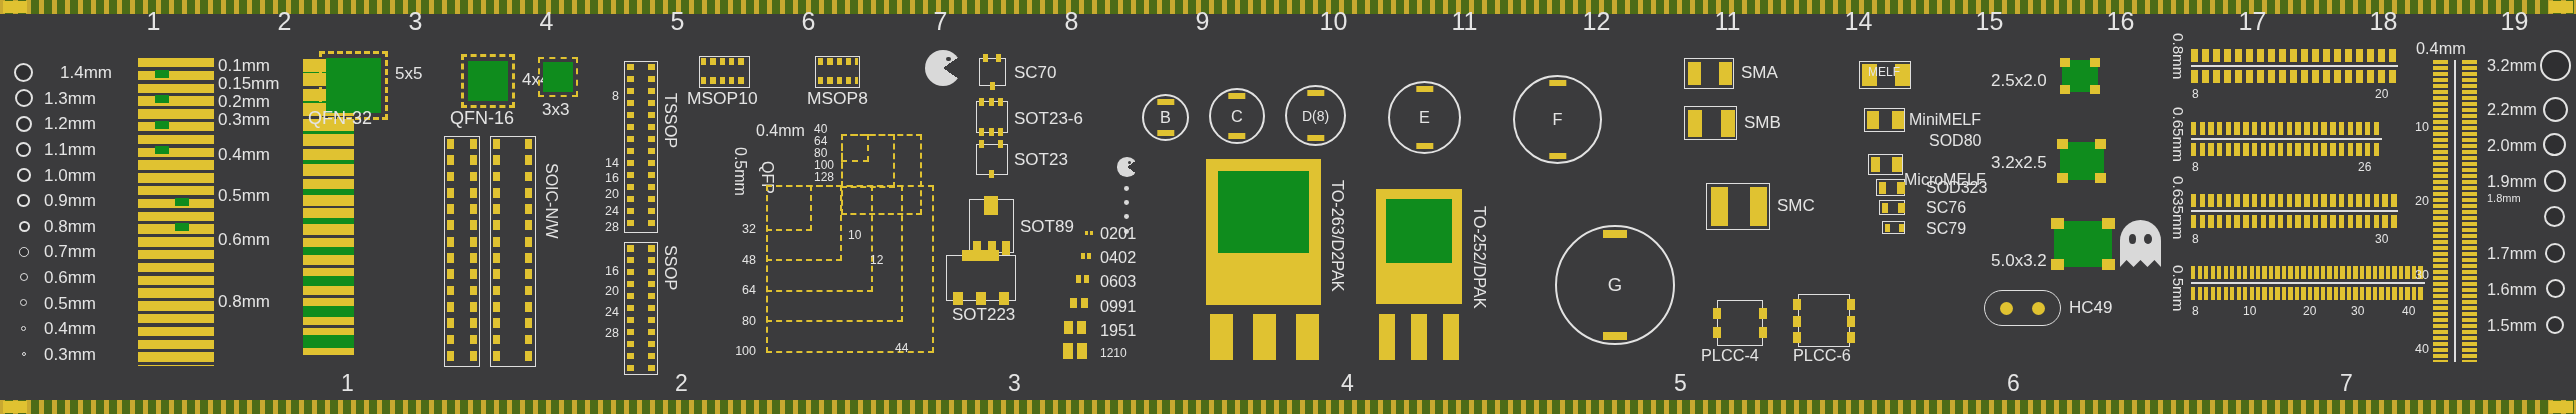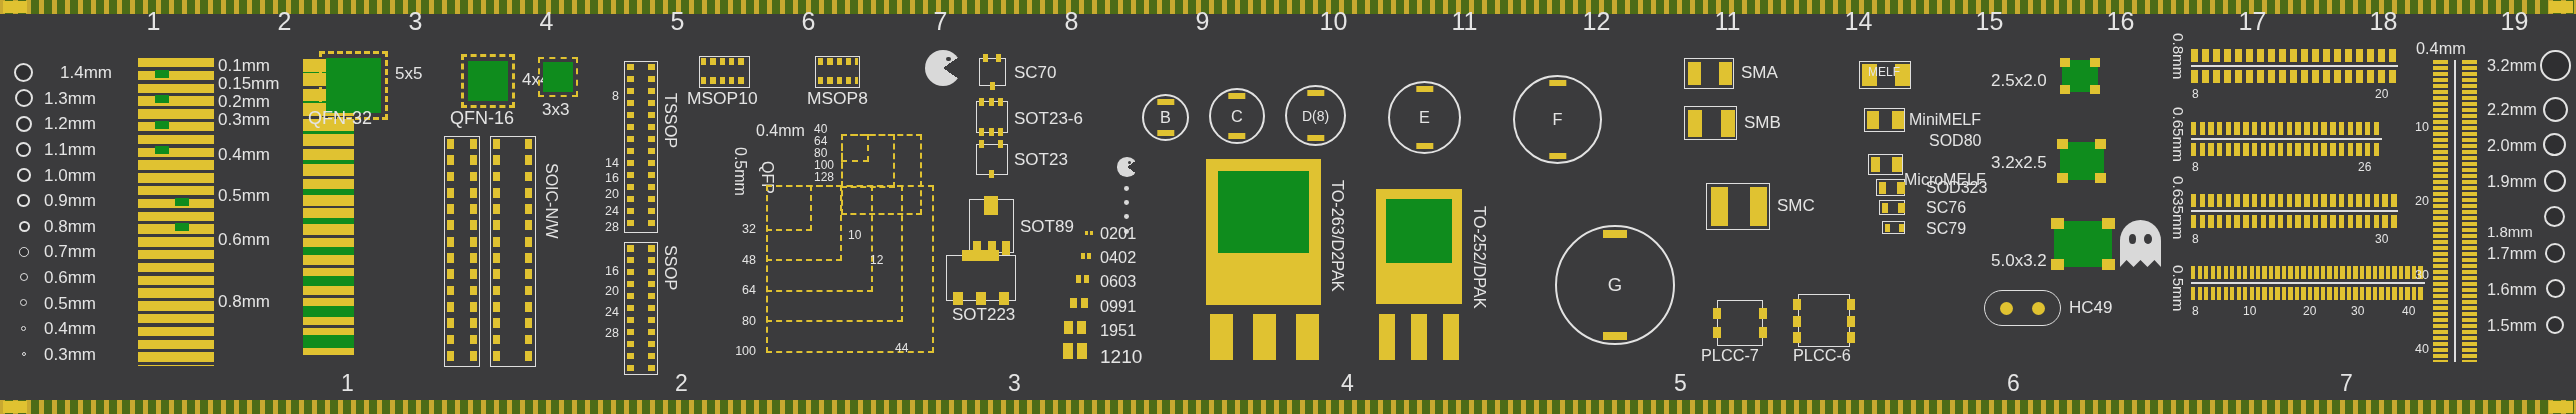--- a/index.html
+++ b/index.html
@@ -280,21 +280,21 @@
   <div class="pad" style="left:1081px;top:298px;width:7px;height:10.3px"></div>
   <div class="pad" style="left:1064px;top:321px;width:9.3px;height:12.5px"></div>
   <div class="pad" style="left:1077px;top:321px;width:9.3px;height:12.5px"></div>
   <div class="pad" style="left:1063px;top:343px;width:9.8px;height:16.3px"></div>
   <div class="pad" style="left:1077px;top:343px;width:9.8px;height:16.3px"></div>
   <span class="lbl" style="left:1100px;top:225px;font-size:16.3px">0201</span>
   <span class="lbl" style="left:1100px;top:249px;font-size:16.3px">0402</span>
   <span class="lbl" style="left:1100px;top:273px;font-size:16.3px">0603</span>
   <span class="lbl" style="left:1100px;top:298px;font-size:16.3px">0991</span>
   <span class="lbl" style="left:1100px;top:322px;font-size:16.3px">1951</span>
-  <span class="lbl" style="left:1100px;top:347px;font-size:19px">1210</span>
+  <span class="lbl" style="left:1100px;top:347px;font-size:12px">1210</span>
 
   <div class="cap" style="left:1142px;top:94px;width:47px;height:47px">
       <i class="pt"></i>
       <i class="pb"></i>
       <span>B</span>
     </div>
   <div class="cap" style="left:1209px;top:88px;width:56px;height:56px">
       <i class="pt"></i>
       <i class="pb"></i>
       <span>C</span>
@@ -350,21 +350,21 @@
       <i style="left:3.8px;top:3.3px;width:17.4px;height:39px"></i>
       <i style="left:43px;top:3.3px;width:17.4px;height:39px"></i>
     </div>
   <span class="lbl" style="left:1777px;top:197px">SMC</span>
 
   <div class="outl" style="left:1717px;top:300px;width:46px;height:46px"></div>
   <div class="pad" style="left:1713px;top:308px;width:7.6px;height:11px"></div>
   <div class="pad" style="left:1713px;top:327px;width:7.6px;height:11px"></div>
   <div class="pad" style="left:1759px;top:308px;width:7.6px;height:11px"></div>
   <div class="pad" style="left:1759px;top:327px;width:7.6px;height:11px"></div>
-  <span class="lbl" style="left:1701px;top:347px;font-size:16.3px">PLCC-7</span>
+  <span class="lbl" style="left:1701px;top:347px;font-size:16.3px">PLCC-4</span>
   <div class="outl" style="left:1798px;top:294px;width:52px;height:53px"></div>
   <div class="pad" style="left:1793px;top:299px;width:7.6px;height:11px"></div>
   <div class="pad" style="left:1793px;top:316px;width:7.6px;height:11px"></div>
   <div class="pad" style="left:1793px;top:332px;width:7.6px;height:11px"></div>
   <div class="pad" style="left:1847px;top:299px;width:7.6px;height:11px"></div>
   <div class="pad" style="left:1847px;top:316px;width:7.6px;height:11px"></div>
   <div class="pad" style="left:1847px;top:332px;width:7.6px;height:11px"></div>
   <span class="lbl" style="left:1793px;top:347px;font-size:16.3px">PLCC-6</span>
 
   <div class="dfp" style="left:1859px;top:61px;width:52px;height:28px">
@@ -473,21 +473,21 @@
   </div>
   <span class="pnum" style="left:2402px;top:121px">10</span>
   <span class="pnum" style="left:2402px;top:195px">20</span>
   <span class="pnum" style="left:2402px;top:269px">30</span>
   <span class="pnum" style="left:2402px;top:343px">40</span>
 
   <span class="lbl" style="left:2487px;top:57px;font-size:16.3px">3.2mm</span>
   <span class="lbl" style="left:2487px;top:101px;font-size:16.3px">2.2mm</span>
   <span class="lbl" style="left:2487px;top:137px;font-size:16.3px">2.0mm</span>
   <span class="lbl" style="left:2487px;top:173px;font-size:16.3px">1.9mm</span>
-  <span class="lbl" style="left:2487px;top:224px;font-size:15px">1.8mm</span>
+  <span class="lbl" style="left:2487px;top:193px;font-size:11px">1.8mm</span>
   <span class="lbl" style="left:2487px;top:245px;font-size:16.3px">1.7mm</span>
   <span class="lbl" style="left:2487px;top:281px;font-size:16.3px">1.6mm</span>
   <span class="lbl" style="left:2487px;top:317px;font-size:16.3px">1.5mm</span>
   <div class="ring" style="left:2540px;top:50px;width:30.5px;height:30.5px"></div>
   <div class="ring" style="left:2543px;top:97px;width:25px;height:25px"></div>
   <div class="ring" style="left:2543px;top:133px;width:23.4px;height:23.4px"></div>
   <div class="ring" style="left:2544px;top:170px;width:22px;height:22px"></div>
   <div class="ring" style="left:2544px;top:206px;width:21px;height:21px"></div>
   <div class="ring" style="left:2545px;top:243px;width:20px;height:20px"></div>
   <div class="ring" style="left:2546px;top:279px;width:19px;height:19px"></div>

